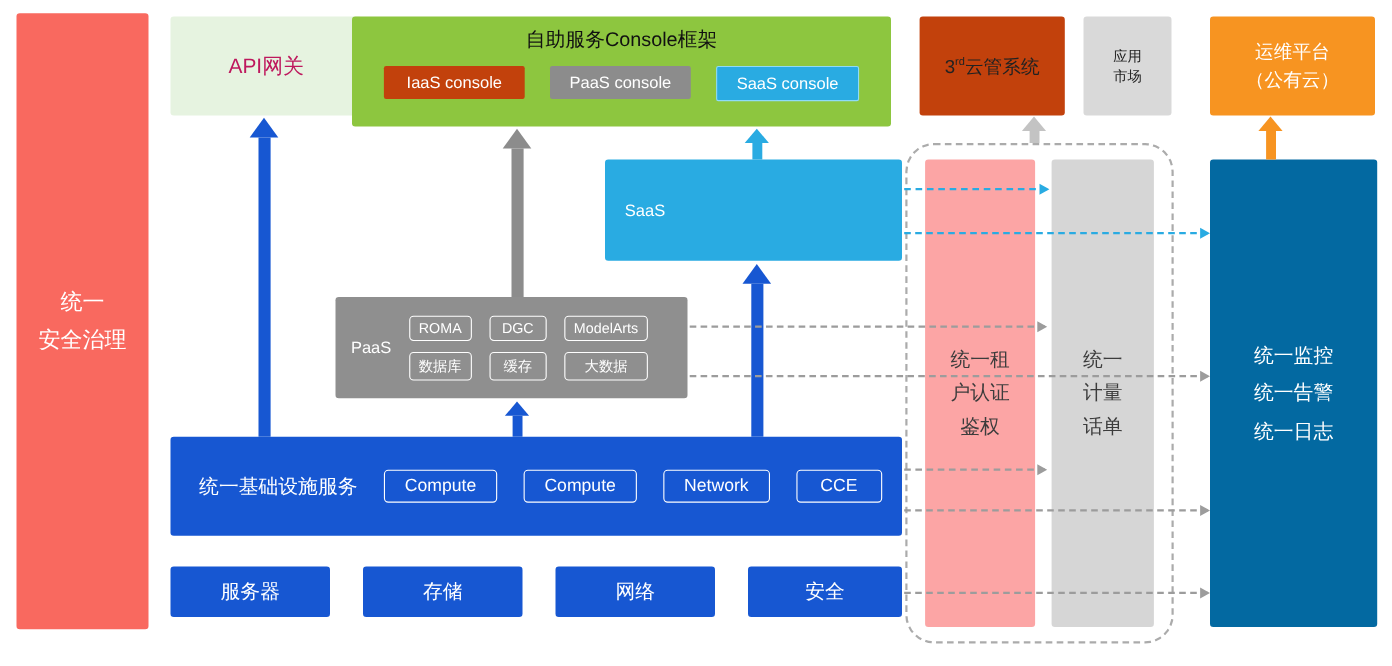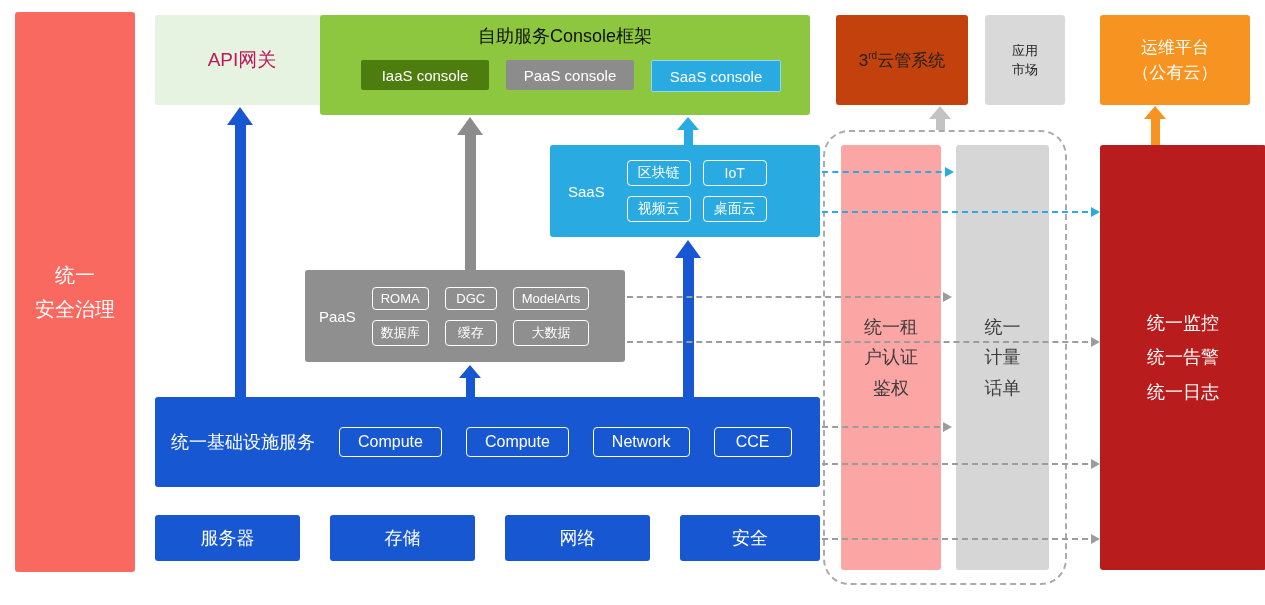--- a/index.html
+++ b/index.html
@@ -12,55 +12,55 @@
 
   
   #security-bar{left:15px;top:12px;width:120px;height:560px;background:#f9695f;color:#fff;font-size:20px;line-height:1.7;}
 
   
   #api-gateway{left:155px;top:15px;width:174px;height:90px;background:#e6f3e0;color:#be185d;font-size:19px;}
   #console-frame{left:320px;top:15px;width:490px;height:100px;background:#8dc63f;color:#111;flex-direction:column;justify-content:flex-start;padding:9px 29px 12px;}
   #console-title{font-size:18px;}
   .console-btn-row{display:flex;width:100%;justify-content:space-between;margin-top:12px;}
   .console-btn{width:128px;height:30px;display:flex;align-items:center;justify-content:center;font-size:15px;color:#fff;border-radius:2px;}
-  #btn-iaas-console{background:#4d7c0f;margin-left:12px;}
+  #btn-iaas-console{background:#c2410c;}
   #btn-paas-console{background:#8c8c8c;}
   #btn-saas-console{background:#29abe2;border:1px solid #8edbf8;}
 
   #third-party{left:836px;top:15px;width:132px;height:90px;background:#c2410c;color:#222;font-size:17px;}
   #third-party sup{font-size:10px;}
   #app-market{left:985px;top:15px;width:80px;height:90px;background:#d9d9d9;color:#222;font-size:13px;line-height:1.5;}
   #om-platform{left:1100px;top:15px;width:150px;height:90px;background:#f79421;color:#fff;font-size:17px;line-height:1.5;}
 
   
   .layer-label{font-size:15px;color:#fff;flex:none;text-align:right;}
   .pill{display:flex;align-items:center;justify-content:center;border:1px solid #fff;border-radius:4px;color:#fff;font-size:14px;padding:3px 10px;min-width:52px;box-sizing:border-box;}
   #saas-box{left:550px;top:145px;width:270px;height:92px;background:#29abe2;justify-content:flex-start;padding:0 18px;gap:22px;}
   .grid-2{display:grid;grid-template-columns:auto auto;gap:10px 12px;}
   #paas-box{left:305px;top:270px;width:320px;height:92px;background:#8f8f8f;justify-content:flex-start;padding:0 14px;gap:16px;}
   .grid-3{display:grid;grid-template-columns:auto auto auto;gap:10px 16px;}
   .grid-3 .pill{font-size:13px;padding:3px 8px;}
 
-  #iaas-box{left:155px;top:397px;width:665px;height:90px;background:#1757d2;justify-content:flex-start;padding:0 16px;gap:24px;}
+  #iaas-box{left:155px;top:397px;width:665px;height:90px;background:#1757d2;justify-content:flex-start;padding:0 26px;gap:24px;}
   #iaas-label{font-size:18px;color:#fff;flex:none;}
   .iaas-pills{display:flex;gap:24px;}
   .iaas-pills .pill{font-size:16px;padding:5px 18px;min-width:78px;}
 
   
   .infra-box{top:515px;height:46px;background:#1757d2;color:#fff;font-size:18px;}
   #infra-0{left:155px;width:145px;}
   #infra-1{left:330px;width:145px;}
   #infra-2{left:505px;width:145px;}
   #infra-3{left:680px;width:140px;}
 
   
   #dashed-group{position:absolute;left:823px;top:130px;width:244px;height:455px;border:2px dashed #ababab;border-radius:26px;box-sizing:border-box;background:transparent;}
   #auth-bar{left:841px;top:145px;width:100px;height:425px;background:#fca5a5;color:#3c3c3c;font-size:18px;line-height:1.7;}
   #billing-bar{left:956px;top:145px;width:93px;height:425px;background:#d6d6d6;color:#3c3c3c;font-size:18px;line-height:1.7;}
-  #monitor-bar{left:1100px;top:145px;width:166px;height:425px;background:#b91c1c;color:#fff;font-size:18px;line-height:1.9;}
+  #monitor-bar{left:1100px;top:145px;width:152px;height:425px;background:#0369a1;color:#fff;font-size:18px;line-height:1.9;}
 
   
   .up-arrow{position:absolute;display:flex;flex-direction:column;align-items:center;z-index:5;}
   .up-arrow .head{width:0;height:0;border-left:13px solid transparent;border-right:13px solid transparent;border-bottom:18px solid currentColor;}
   .up-arrow .shaft{width:11px;flex:1;background:currentColor;}
   .up-arrow.short .head{border-left-width:11px;border-right-width:11px;border-bottom-width:13px;}
   .up-arrow.short .shaft{width:9px;}
   #a-api{left:227px;top:107px;width:26px;height:290px;color:#1757d2;}
   #a-paas-console{left:457px;top:117px;width:26px;height:153px;color:#8c8c8c;}
   #a-saas-console{left:676px;top:117px;width:24px;height:28px;color:#29abe2;}
@@ -113,26 +113,20 @@
 市场</span>
   </div>
 
   <div class="box" id="om-platform">
     <span class="ml">运维平台
 （公有云）</span>
   </div>
 
   <div class="box" id="saas-box">
     <span class="layer-label">SaaS</span>
-    <div class="grid-2">
-      <span class="pill">区块链</span>
-      <span class="pill">IoT</span>
-      <span class="pill">视频云</span>
-      <span class="pill">桌面云</span>
-    </div>
   </div>
 
   <div class="box" id="paas-box">
     <span class="layer-label">PaaS</span>
     <div class="grid-3">
       <span class="pill">ROMA</span>
       <span class="pill">DGC</span>
       <span class="pill">ModelArts</span>
       <span class="pill">数据库</span>
       <span class="pill">缓存</span>

